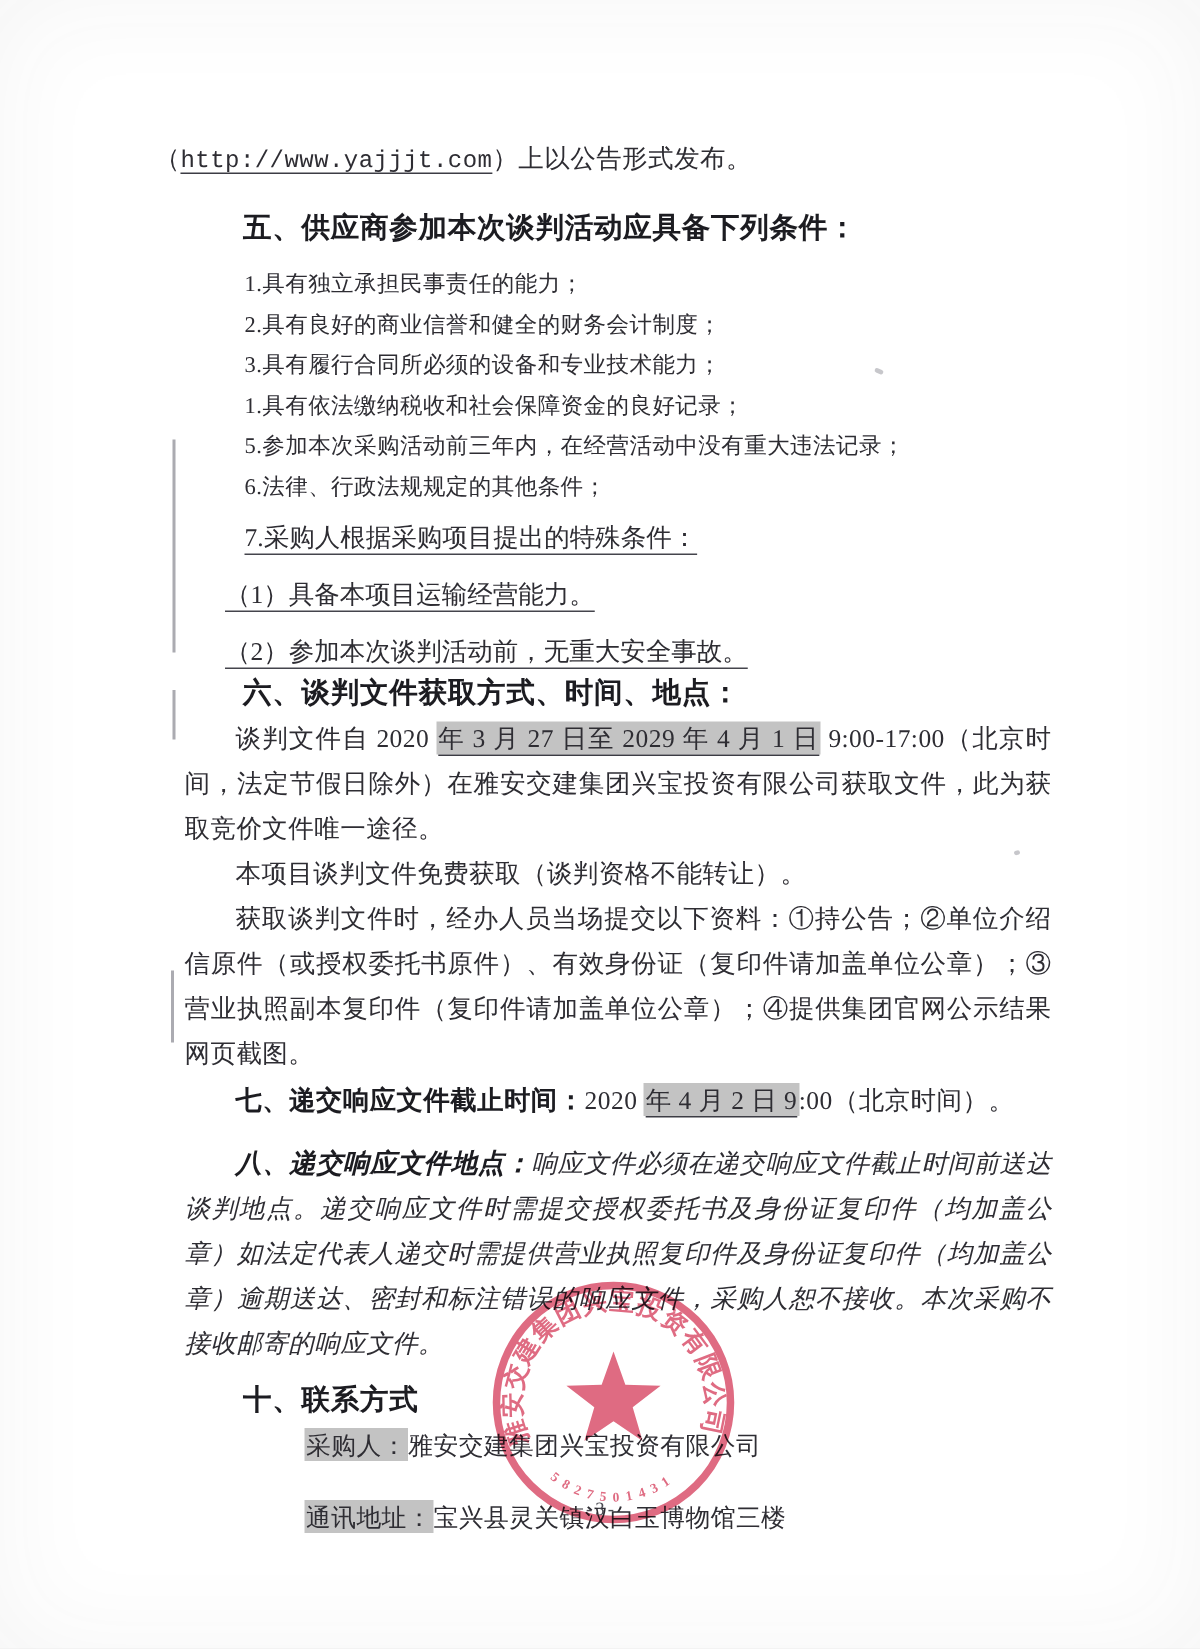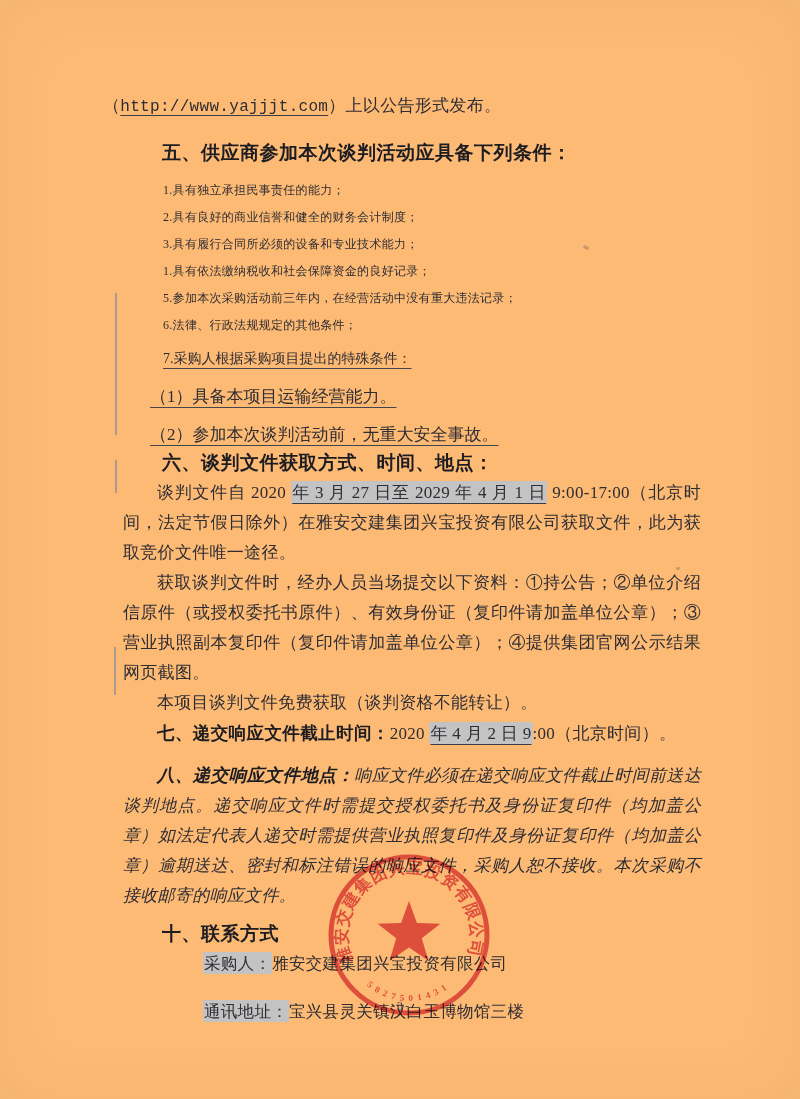--- a/index.html
+++ b/index.html
@@ -1,41 +1,41 @@
 <!DOCTYPE html>
 <html lang="zh"><head>
 <meta charset="utf-8">
 <style>
   html,body{margin:0;padding:0;}
   body{width:800px;height:1099px;background:#e9e9e7;}
   .page{
     position:relative;width:800px;height:1099px;overflow:hidden;
-    background:#fdba74;
+    background:#ffffff;
     box-shadow:inset 0 0 70px rgba(60,60,55,0.05);
     font-family:"Liberation Serif","DejaVu Serif",serif;
     color:#2e2d33;
   }
   .content{position:absolute;left:103px;top:92px;width:598px;}
   .main{margin-left:20px;width:578px;}
   p,h2,ul{margin:0;padding:0;}
 
   .url-line{font-size:17px;line-height:28px;letter-spacing:0.3px;}
   .url-text{text-decoration:underline;text-underline-offset:4px;text-decoration-thickness:1px;text-decoration-color:#3c3c44;font-family:"Liberation Mono","DejaVu Sans Mono",monospace;font-size:16px;}
 
   .sec{
     font-family:"Liberation Sans","DejaVu Sans",sans-serif;
     font-size:19px;font-weight:700;color:#1c1c21;
     line-height:30px;text-indent:39px;letter-spacing:0.5px;
   }
   .sec-5{margin-top:17px;}
   .sec-10{margin-top:8px;}
 
   .conds{list-style:none;margin-top:9px;}
-  .conds li{font-size:12px;line-height:27px;text-indent:40px;letter-spacing:0.3px;}
-  .cond7{font-size:14px;line-height:27px;text-indent:40px;margin-top:6px;}
+  .conds li{font-size:15px;line-height:27px;text-indent:40px;letter-spacing:0.3px;}
+  .cond7{font-size:17px;line-height:27px;text-indent:40px;margin-top:6px;}
   .subitem{font-size:17px;line-height:27px;text-indent:27px;margin-top:11px;}
   .u-line{text-decoration:underline;text-underline-offset:5px;text-decoration-thickness:1.1px;text-decoration-color:#44444c;}
 
   .para{
     font-size:17px;line-height:30px;text-indent:34px;
     text-align:justify;letter-spacing:0.3px;
   }
   .para.tight{text-align:left;}
   .s8{margin-top:11px;font-style:italic;}
   .s9{margin-top:6px;}
@@ -92,22 +92,22 @@
         <li>1.具有依法缴纳税收和社会保障资金的良好记录；</li>
         <li>5.参加本次采购活动前三年内，在经营活动中没有重大违法记录；</li>
         <li>6.法律、行政法规规定的其他条件；</li>
       </ul>
       <p class="cond7"><span class="u-line">7.采购人根据采购项目提出的特殊条件：</span></p>
       <p class="subitem"><span class="u-line">（1）具备本项目运输经营能力。</span></p>
       <p class="subitem"><span class="u-line">（2）参加本次谈判活动前，无重大安全事故。</span></p>
 
       <h2 class="sec">六、谈判文件获取方式、时间、地点：</h2>
       <p class="para"><span>谈判文件自 2020 </span><span class="hl-u">年 3 月 27 日至 2029 年 4 月 1 日</span><span> 9:00-17:00（北京时间，法定节假日除外）在雅安交建集团兴宝投资有限公司获取文件，此为获取竞价文件唯一途径。</span></p>
+      <p class="para tight">本项目谈判文件免费获取（谈判资格不能转让）。</p>
       <p class="para">获取谈判文件时，经办人员当场提交以下资料：①持公告；②单位介绍信原件（或授权委托书原件）、有效身份证（复印件请加盖单位公章）；③营业执照副本复印件（复印件请加盖单位公章）；④提供集团官网公示结果网页截图。</p>
-      <p class="para tight">本项目谈判文件免费获取（谈判资格不能转让）。</p>
 
       <p class="para tight"><span class="inline-h">七、递交响应文件截止时间：</span><span>2020 </span><span class="hl-u">年 4 月 2 日 9</span><span>:00（北京时间）。</span></p>
 
       <p class="para s8"><span class="inline-h">八、递交响应文件地点：</span><span>响应文件必须在递交响应文件截止时间前送达谈判地点。递交响应文件时需提交授权委托书及身份证复印件（均加盖公章）如法定代表人递交时需提供营业执照复印件及身份证复印件（均加盖公章）逾期送达、密封和标注错误的响应文件，采购人恕不接收。本次采购不接收邮寄的响应文件。</span></p>
 
 
       <h2 class="sec sec-10">十、联系方式</h2>
       <div class="contact"><span class="hl">采购人：</span><span>雅安交建集团兴宝投资有限公司</span></div>
       <div class="contact"><span class="hl">通讯地址：</span><span>宝兴县灵关镇汉白玉博物馆三楼</span></div>
 

